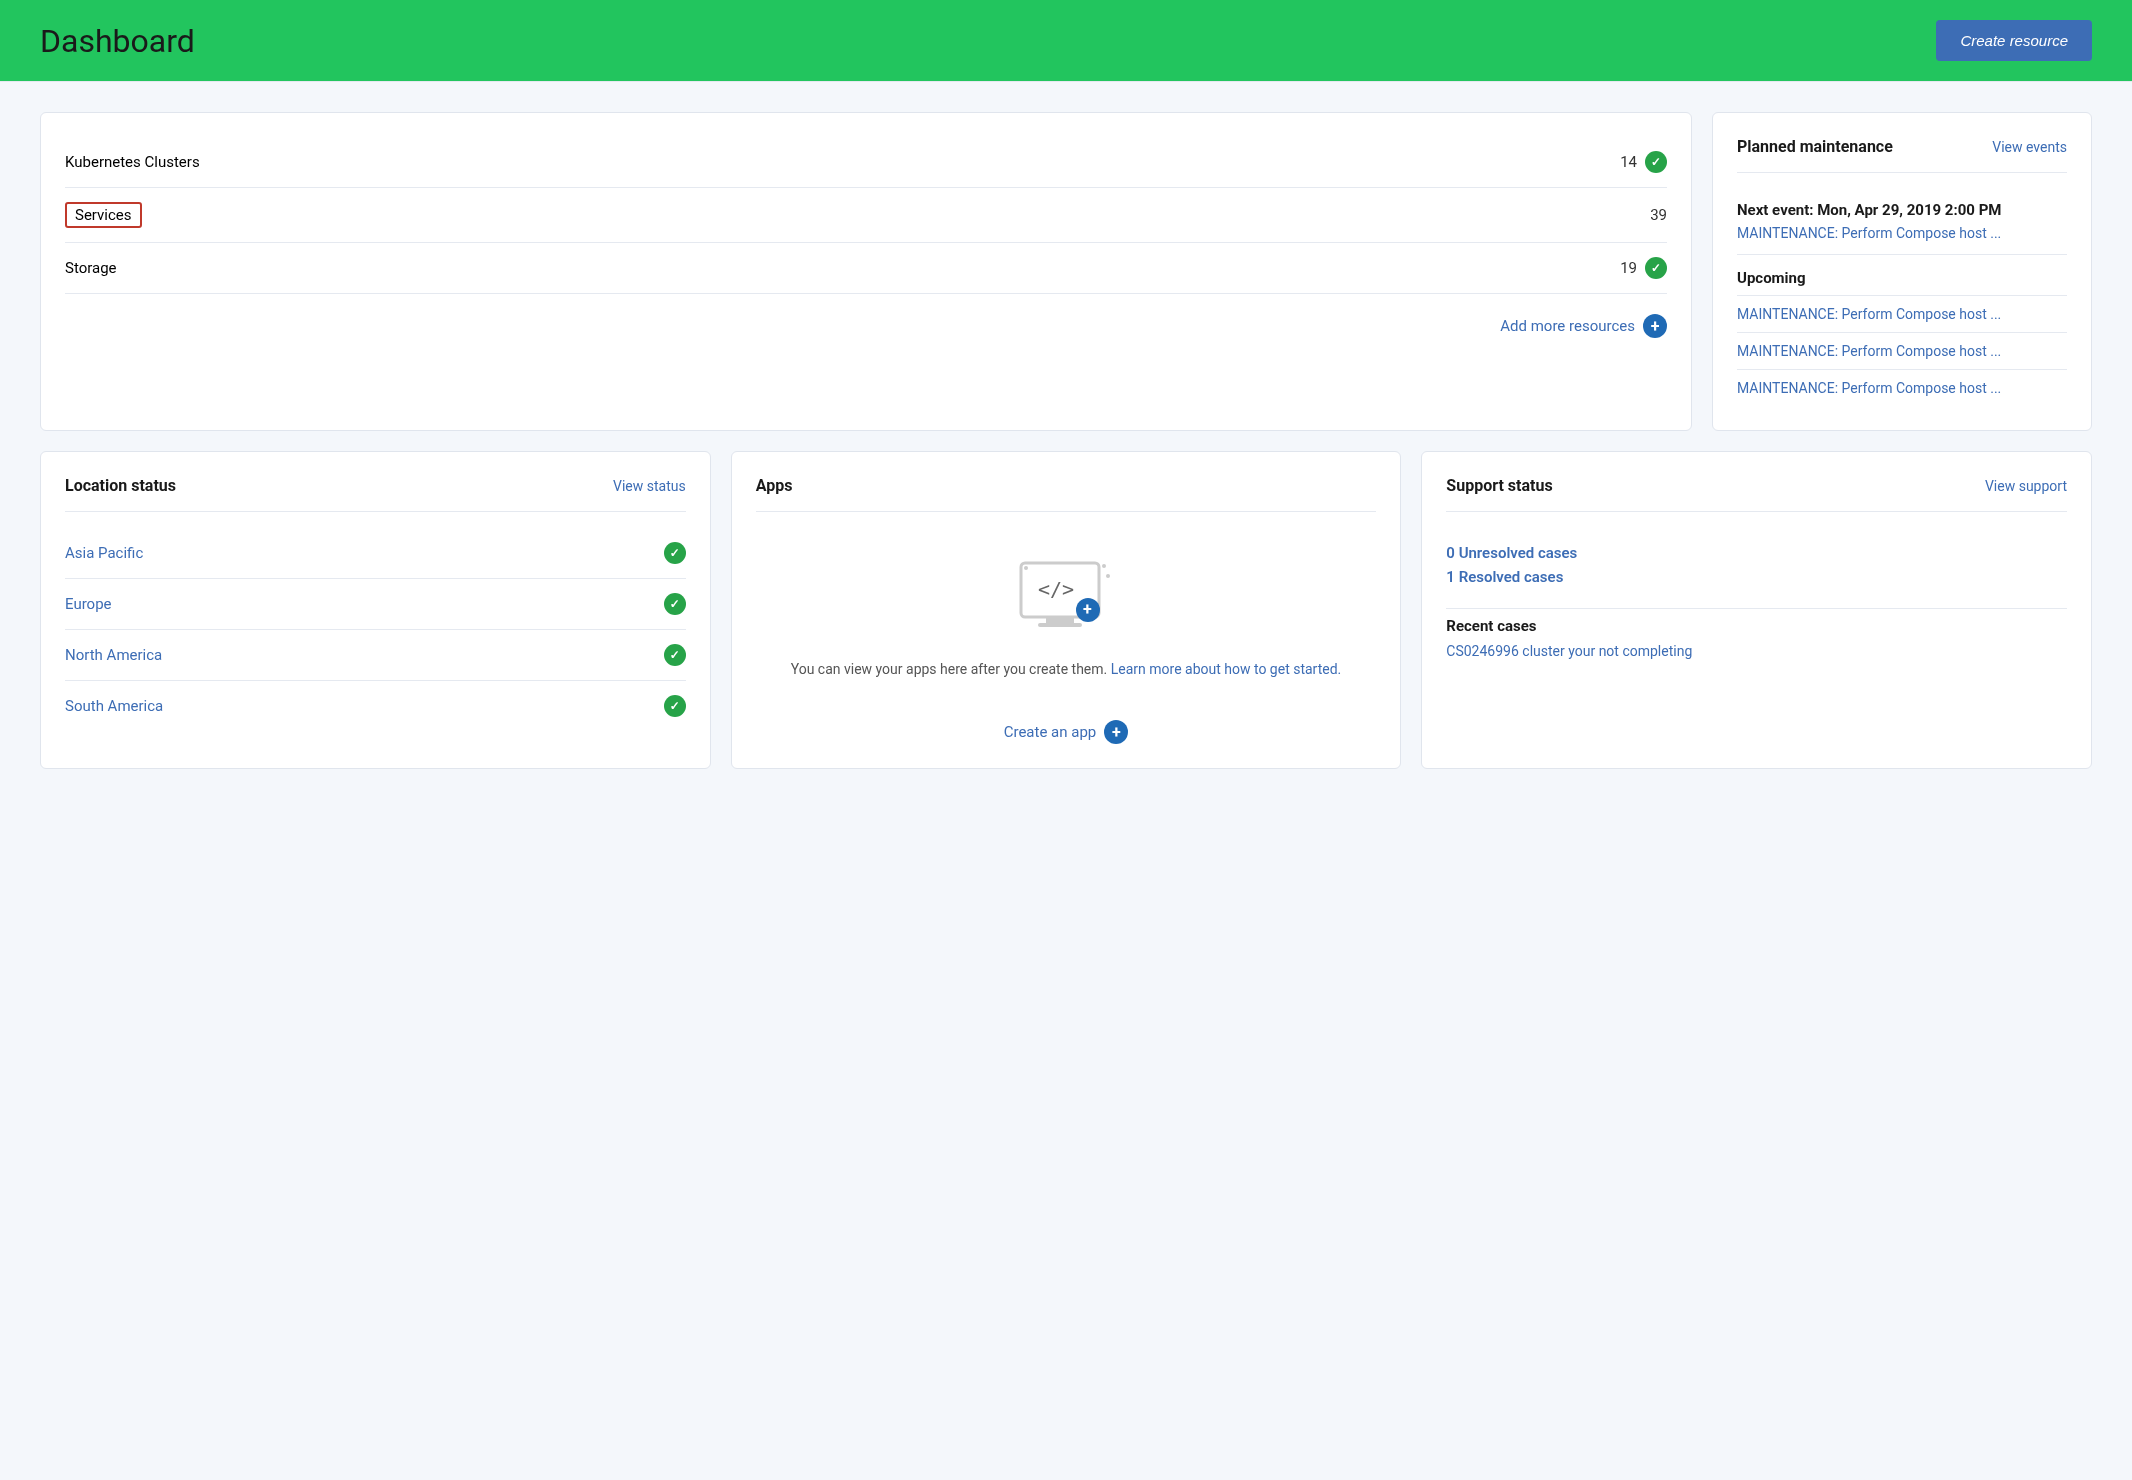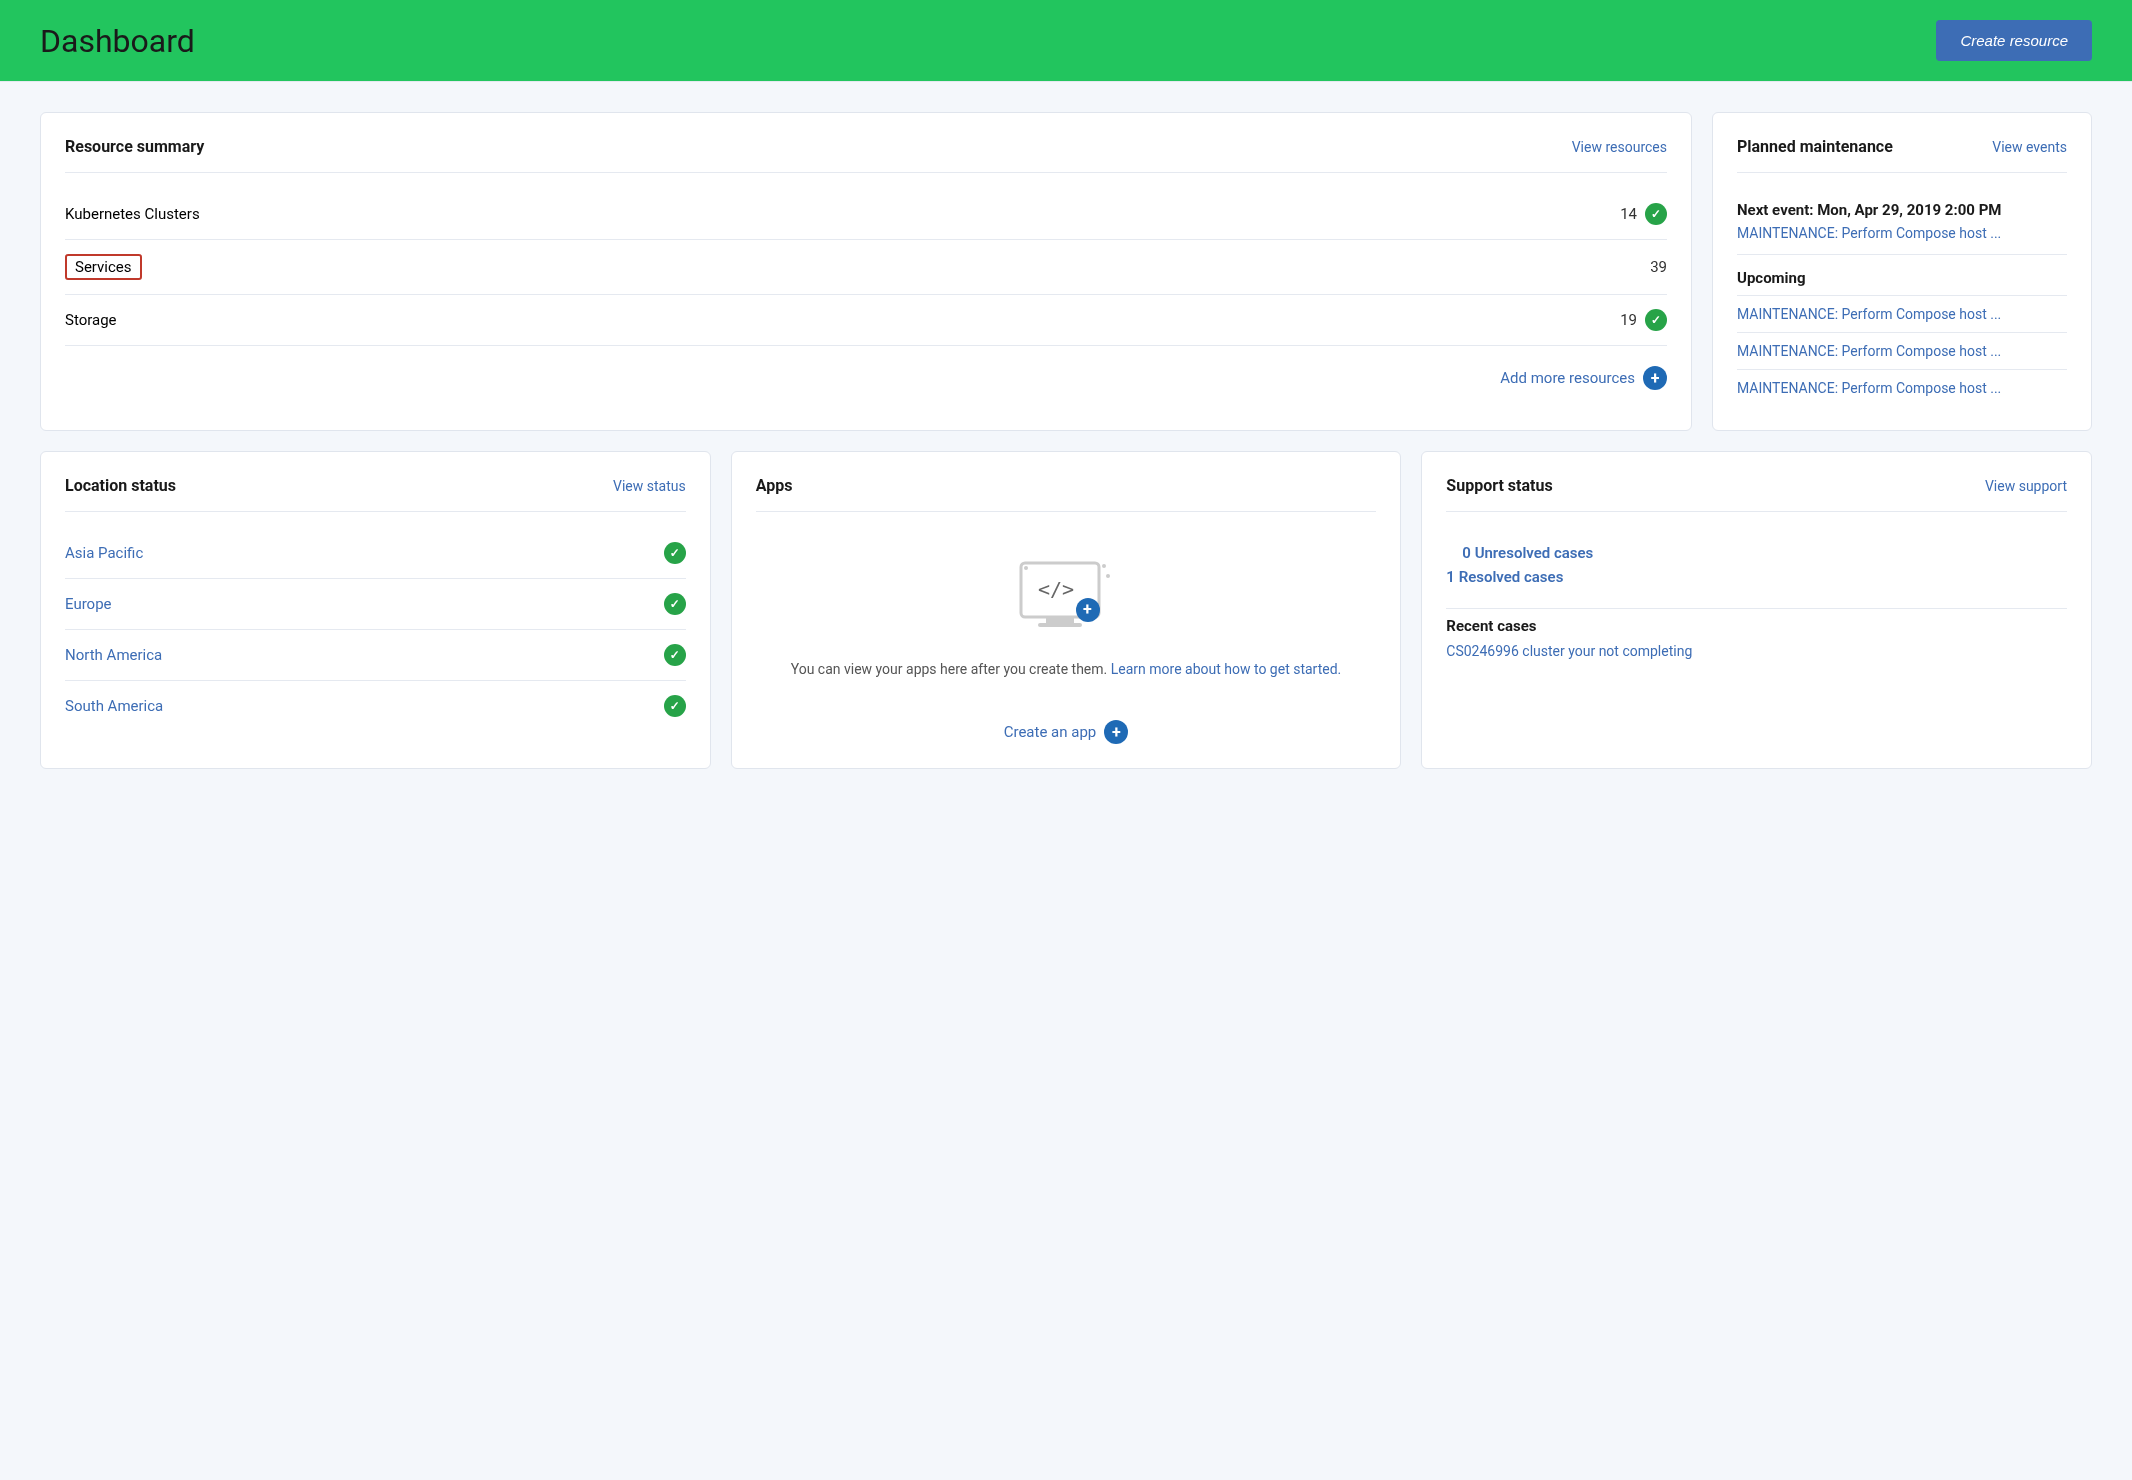--- a/index.html
+++ b/index.html
@@ -211,21 +211,20 @@
     
     .cases-count-row {
       padding: 16px 0 8px;
     }
     .unresolved-count {
       font-size: 15px;
       color: #3d6db5;
       font-weight: 600;
       cursor: pointer;
       margin-bottom: 6px;
-      margin-left: 16px;
     }
     .resolved-count {
       font-size: 15px;
       color: #3d6db5;
       font-weight: 600;
       cursor: pointer;
     }
     .recent-cases-title {
       font-size: 15px;
       font-weight: 700;
@@ -253,24 +252,20 @@
 <div class="header">
   <h1>Dashboard</h1>
   <button class="btn-create">Create resource</button>
 </div>
 
 <div class="main-content">
 
   <div class="row row-top">
 
     <div class="card">
-      <div class="card-header">
-        <span class="card-header-title">Resource summary</span>
-        <a class="card-header-link">View resources</a>
-      </div>
 
       <div class="resource-row">
         <a class="resource-name">Kubernetes Clusters</a>
         <div class="resource-count">
           <span>14</span>
           <div class="check-icon">✓</div>
         </div>
       </div>
 
       <div class="resource-row">

